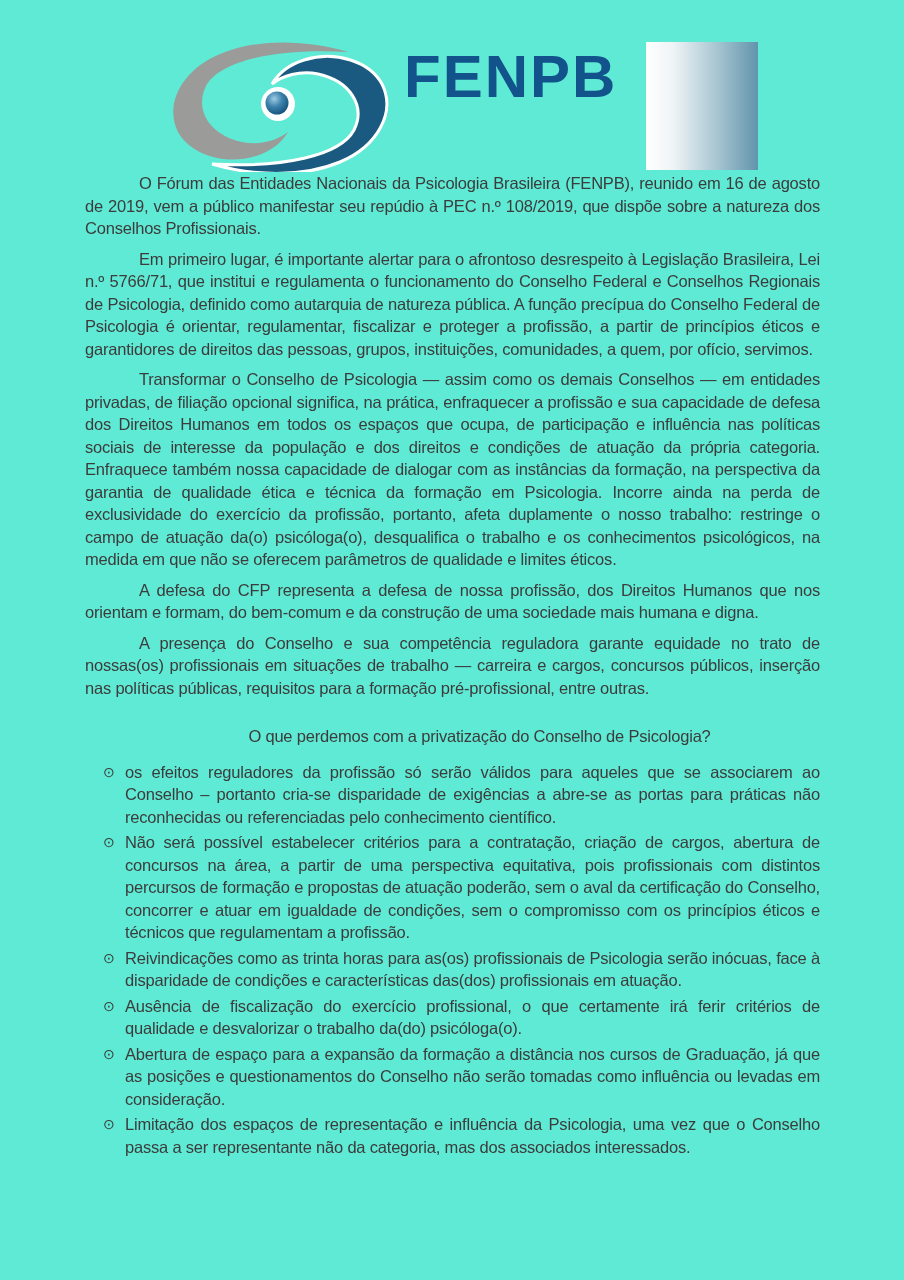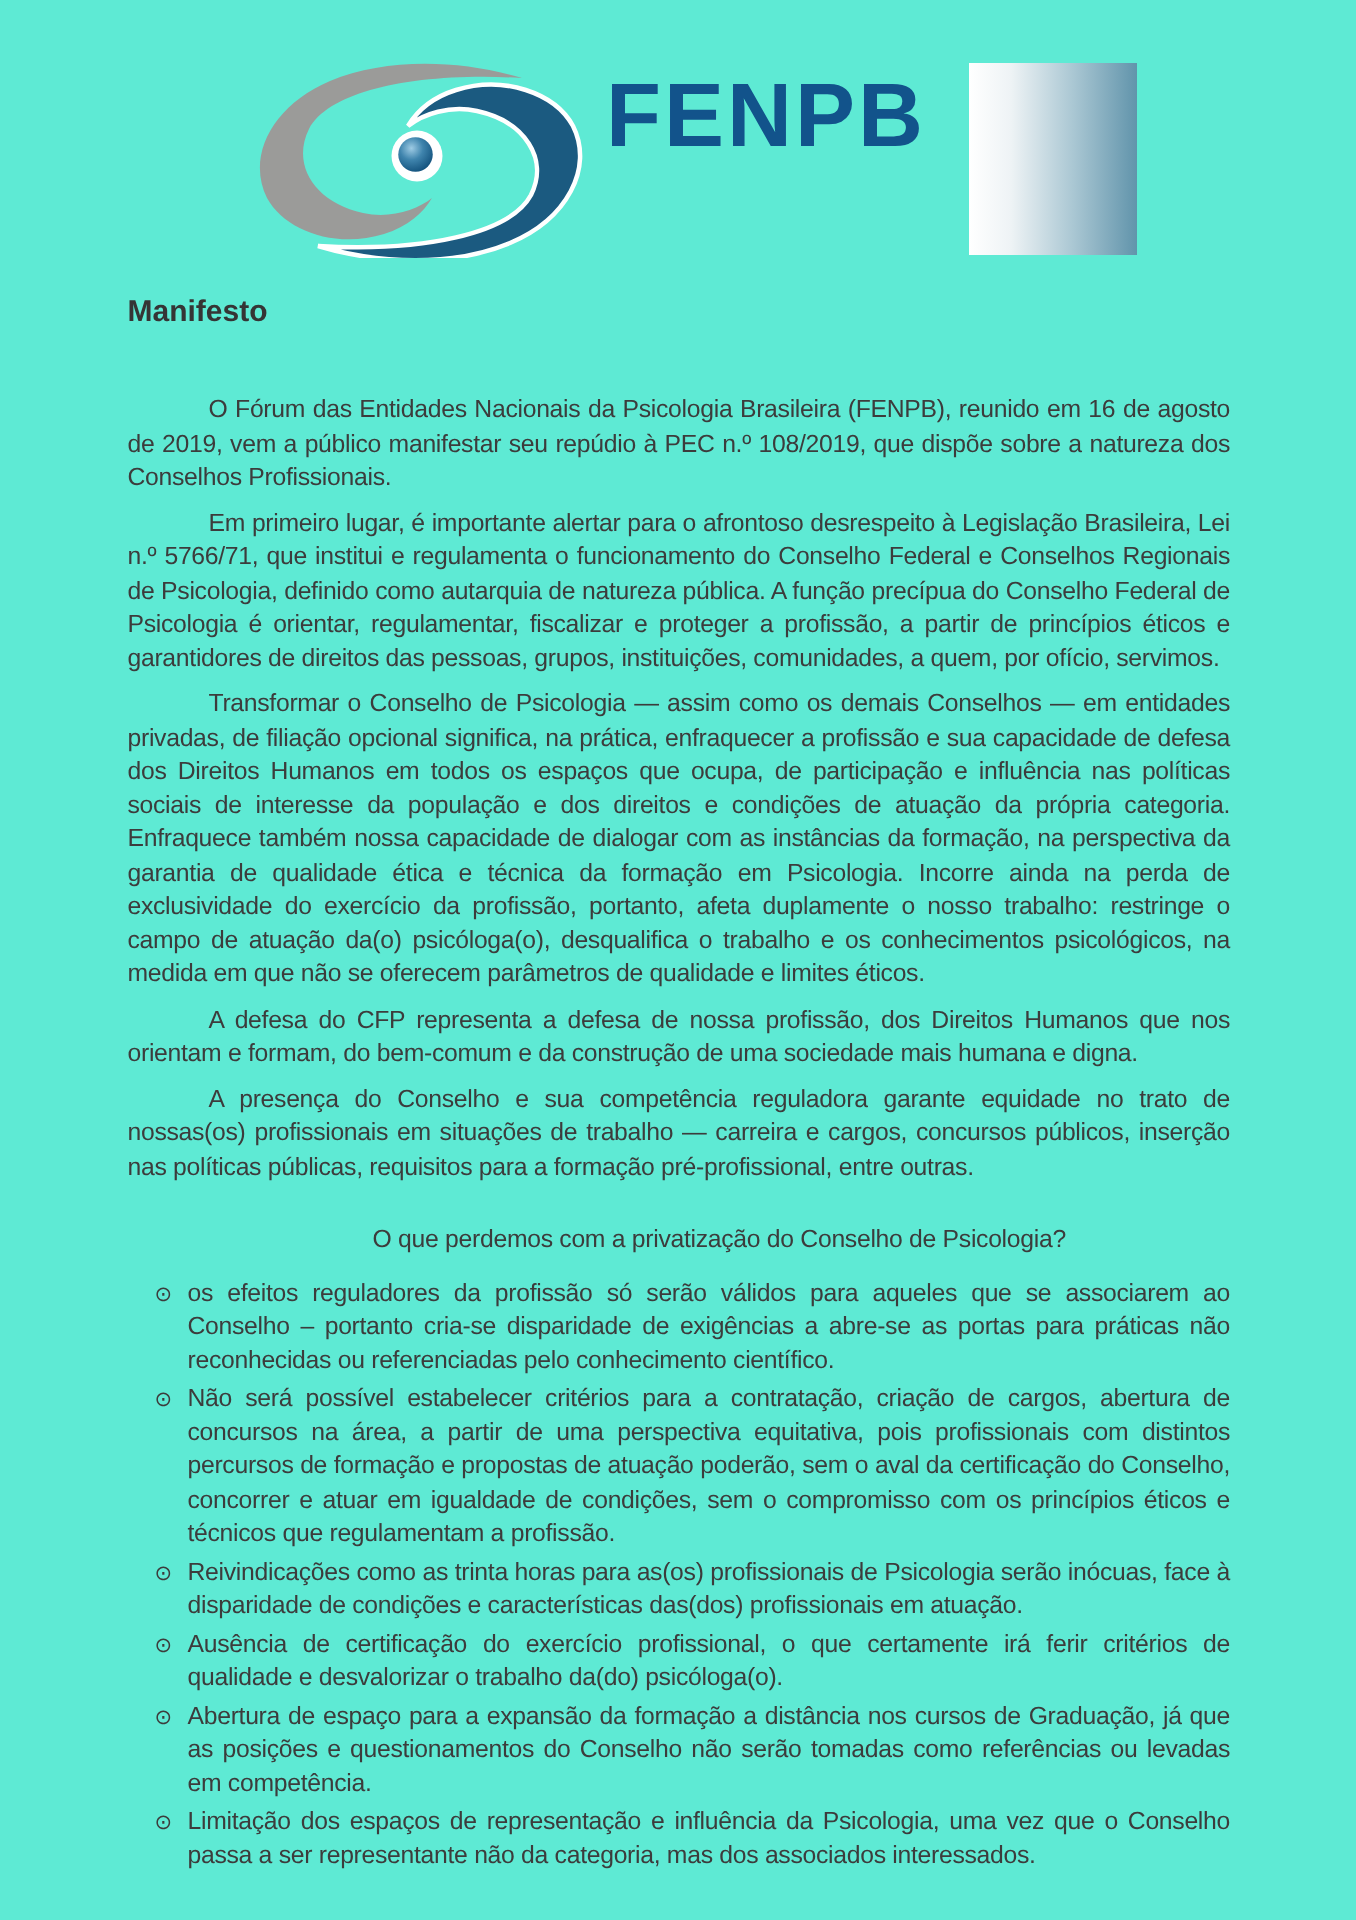--- a/index.html
+++ b/index.html
@@ -94,21 +94,20 @@
       <div class="logo-acronym">FENPB</div>
       <div class="logo-subtitle">
       </div>
     </div>
 
     <div class="gradient-bar"></div>
   </header>
 
   <main class="content">
 
-    <h1 class="doc-heading">Manifesto</h1>
 
     <p class="para">O Fórum das Entidades Nacionais da Psicologia Brasileira (FENPB), reunido em 16 de agosto de 2019, vem a público manifestar seu repúdio à PEC n.º 108/2019, que dispõe sobre a natureza dos Conselhos Profissionais.</p>
     <p class="para">Em primeiro lugar, é importante alertar para o afrontoso desrespeito à Legislação Brasileira, Lei n.º 5766/71, que institui e regulamenta o funcionamento do Conselho Federal e Conselhos Regionais de Psicologia, definido como autarquia de natureza pública. A função precípua do Conselho Federal de Psicologia é orientar, regulamentar, fiscalizar e proteger a profissão, a partir de princípios éticos e garantidores de direitos das pessoas, grupos, instituições, comunidades, a quem, por ofício, servimos.</p>
     <p class="para">Transformar o Conselho de Psicologia — assim como os demais Conselhos — em entidades privadas, de filiação opcional significa, na prática, enfraquecer a profissão e sua capacidade de defesa dos Direitos Humanos em todos os espaços que ocupa, de participação e influência nas políticas sociais de interesse da população e dos direitos e condições de atuação da própria categoria. Enfraquece também nossa capacidade de dialogar com as instâncias da formação, na perspectiva da garantia de qualidade ética e técnica da formação em Psicologia. Incorre ainda na perda de exclusividade do exercício da profissão, portanto, afeta duplamente o nosso trabalho: restringe o campo de atuação da(o) psicóloga(o), desqualifica o trabalho e os conhecimentos psicológicos, na medida em que não se oferecem parâmetros de qualidade e limites éticos.</p>
     <p class="para">A defesa do CFP representa a defesa de nossa profissão, dos Direitos Humanos que nos orientam e formam, do bem-comum e da construção de uma sociedade mais humana e digna.</p>
     <p class="para">A presença do Conselho e sua competência reguladora garante equidade no trato de nossas(os) profissionais em situações de trabalho — carreira e cargos, concursos públicos, inserção nas políticas públicas, requisitos para a formação pré-profissional, entre outras.</p>
 
     <p class="question">O que perdemos com a privatização do Conselho de Psicologia?</p>
 
     <ul class="bullets">
@@ -119,25 +118,25 @@
       <li>
         <span class="marker">⊙</span>
         <span class="btext">Não será possível estabelecer critérios para a contratação, criação de cargos, abertura de concursos na área, a partir de uma perspectiva equitativa, pois profissionais com distintos percursos de formação e propostas de atuação poderão, sem o aval da certificação do Conselho, concorrer e atuar em igualdade de condições, sem o compromisso com os princípios éticos e técnicos que regulamentam a profissão.</span>
       </li>
       <li>
         <span class="marker">⊙</span>
         <span class="btext">Reivindicações como as trinta horas para as(os) profissionais de Psicologia serão inócuas, face à disparidade de condições e características das(dos) profissionais em atuação.</span>
       </li>
       <li>
         <span class="marker">⊙</span>
-        <span class="btext">Ausência de certificação do exercício profissional, o que certamente irá ferir critérios de qualidade e desvalorizar o trabalho da(do) psicóloga(o).</span>
+        <span class="btext">Ausência de fiscalização do exercício profissional, o que certamente irá ferir critérios de qualidade e desvalorizar o trabalho da(do) psicóloga(o).</span>
       </li>
       <li>
         <span class="marker">⊙</span>
-        <span class="btext">Abertura de espaço para a expansão da formação a distância nos cursos de Graduação, já que as posições e questionamentos do Conselho não serão tomadas como referências ou levadas em competência.</span>
+        <span class="btext">Abertura de espaço para a expansão da formação a distância nos cursos de Graduação, já que as posições e questionamentos do Conselho não serão tomadas como influência ou levadas em consideração.</span>
       </li>
       <li>
         <span class="marker">⊙</span>
         <span class="btext">Limitação dos espaços de representação e influência da Psicologia, uma vez que o Conselho passa a ser representante não da categoria, mas dos associados interessados.</span>
       </li>
     </ul>
 
   </main>
 </div>
 

